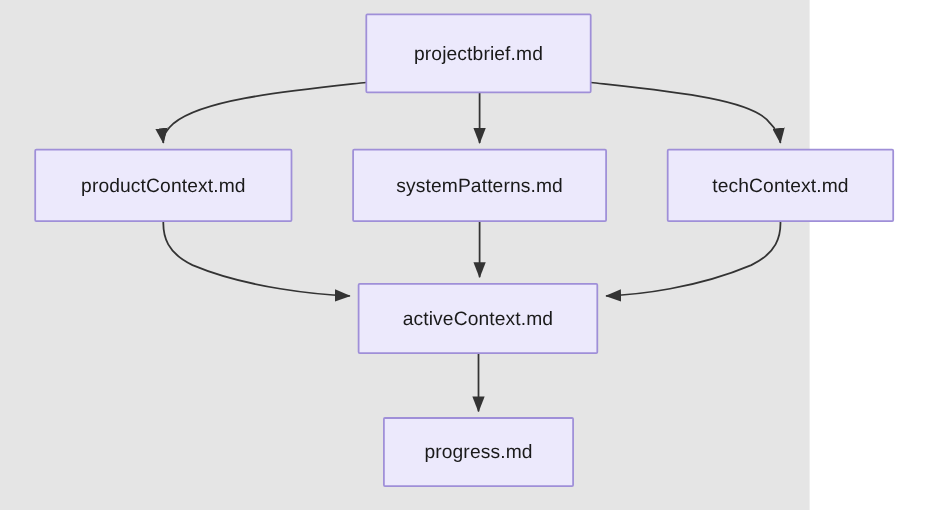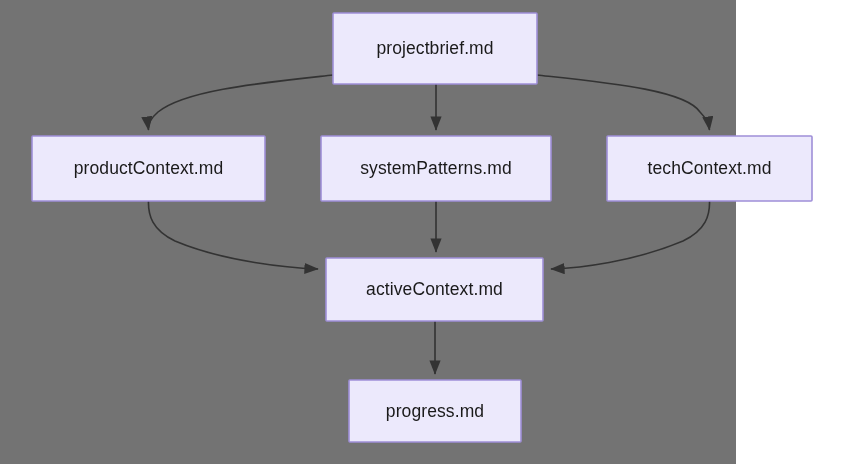--- a/index.html
+++ b/index.html
@@ -11,21 +11,21 @@
   body {
     width: 850px;
     height: 464px;
     overflow: hidden;
     font-family: "Liberation Sans", "DejaVu Sans", sans-serif;
   }
   #flow-root {
     position: relative;
     width: 736px;
     height: 464px;
-    background: #737373;
+    background: #e5e5e5;
   }
   svg#flowchart {
     display: block;
     width: 850px;
     height: 464px;
   }
   .edge-path {
     fill: none;
     stroke: #333333;
     stroke-width: 1.6;

